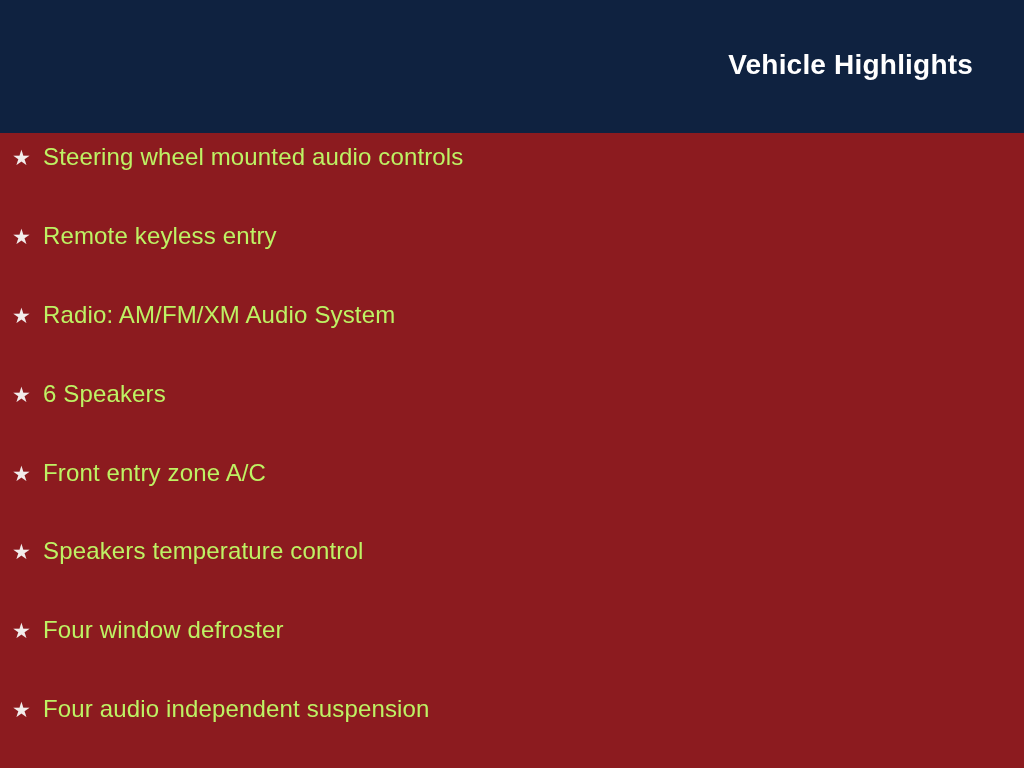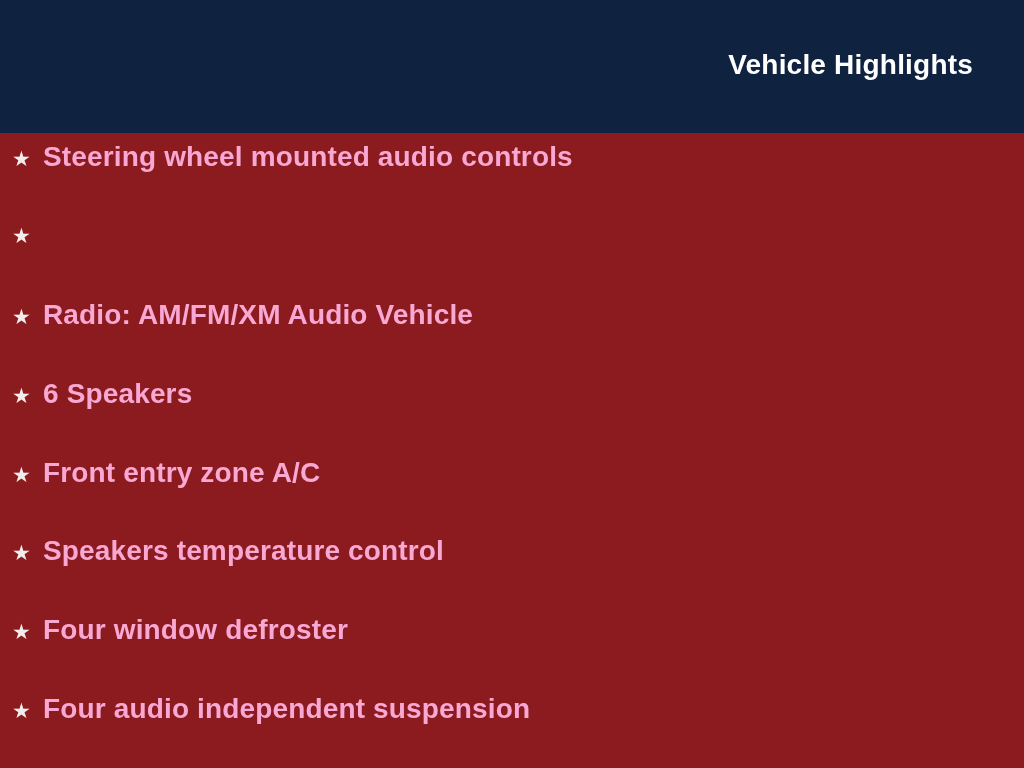--- a/index.html
+++ b/index.html
@@ -89,23 +89,23 @@
     width: 31px;
     font-size: 21px;
     line-height: 48px;
     color: #f2eceb;
     text-align: left;
     user-select: none;
   }
 
   .bullet-text {
     flex: 0 1 auto;
-    font-size: 28px;
-    font-weight: bold;
-    color: #f9a8d4;
+    font-size: 24px;
+    font-weight: normal;
+    color: #bef264;
     line-height: 48px;
     letter-spacing: 0.15px;
     white-space: nowrap;
   }
 </style>
 </head>
 <body>
 
 <div class="slide">
 
@@ -116,25 +116,26 @@
   <div class="body-area">
     <ul class="bullet-list">
 
       <li class="bullet-item">
         <span class="bullet-star">★</span>
         <span class="bullet-text">Steering wheel mounted audio controls</span>
       </li>
 
       <li class="bullet-item">
         <span class="bullet-star">★</span>
+        <span class="bullet-text">Remote keyless entry</span>
       </li>
 
       <li class="bullet-item">
         <span class="bullet-star">★</span>
-        <span class="bullet-text">Radio: AM/FM/XM Audio Vehicle</span>
+        <span class="bullet-text">Radio: AM/FM/XM Audio System</span>
       </li>
 
       <li class="bullet-item">
         <span class="bullet-star">★</span>
         <span class="bullet-text">6 Speakers</span>
       </li>
 
       <li class="bullet-item">
         <span class="bullet-star">★</span>
         <span class="bullet-text">Front entry zone A/C</span>

